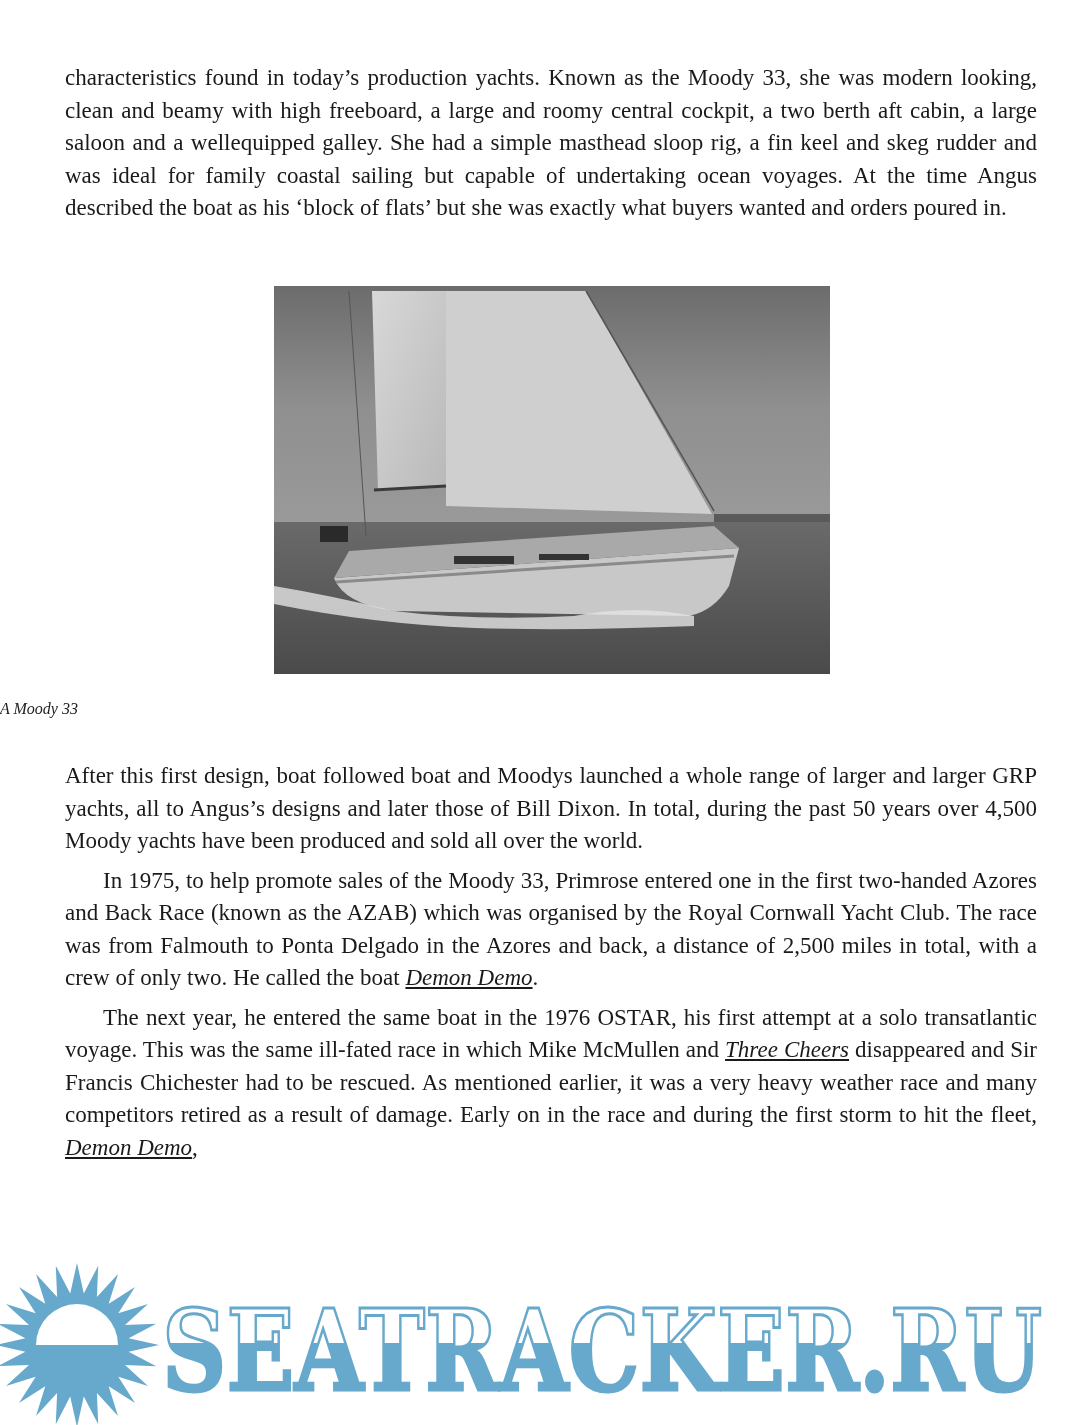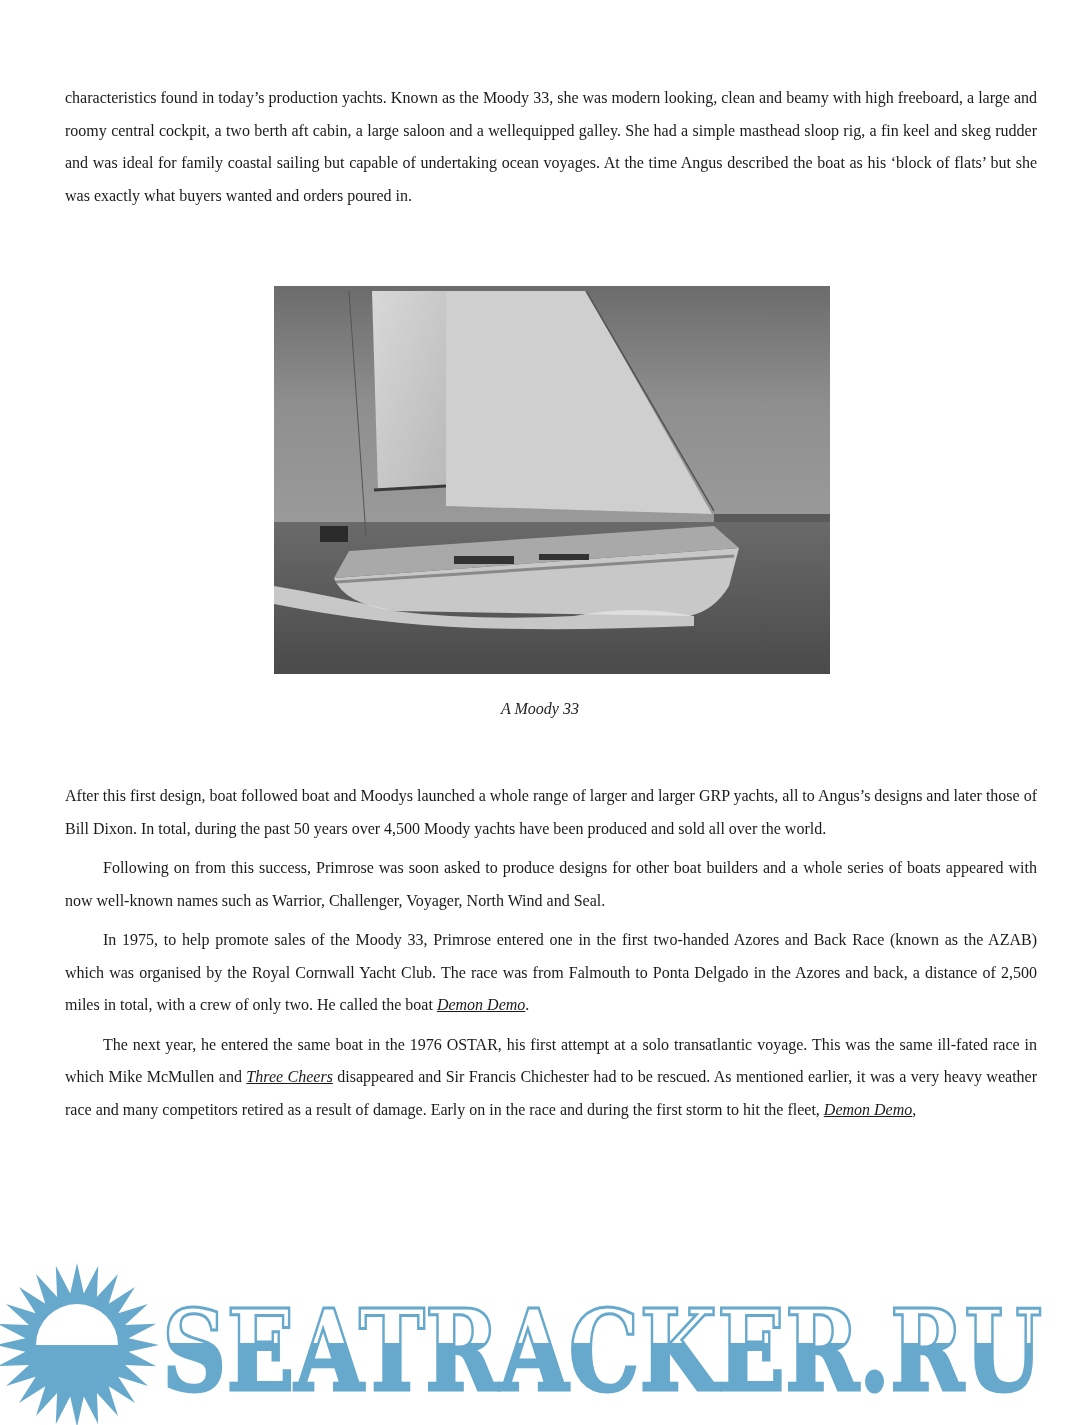--- a/index.html
+++ b/index.html
@@ -1,31 +1,31 @@
 <!DOCTYPE html>
 <html><head>
 <meta charset="utf-8">
 <style>
   html, body { margin: 0; padding: 0; background: #ffffff; }
   body { width: 1080px; height: 1425px; position: relative; overflow: hidden; }
   .page {
     position: absolute; left: 65px; top: 62px; width: 972px;
     font-family: "Liberation Serif", "DejaVu Serif", serif;
-    font-size: 16px; line-height: 32.5px; color: #1a1a1a; margin-top: 20px;
+    font-size: 23px; line-height: 32.5px; color: #1a1a1a;
   }
   .page p { margin: 0; text-align: justify; text-align-last: left; }
   .page p.indent { text-indent: 38px; margin-top: 7px; }
   .page p .it, .page .it { font-style: italic; text-decoration: underline; }
   .figure { position: absolute; left: 274px; top: 286px; width: 556px; height: 388px; }
   .photo {
     width: 556px; height: 388px; position: relative; overflow: hidden;
     background: linear-gradient(180deg, #6f6f6f 0%, #8a8a8a 30%, #9a9a9a 55%, #7a7a7a 62%, #5d5d5d 75%, #4f4f4f 100%);
   }
   .caption {
-    position: absolute; left: 0; top: 700px; width: 1080px; text-align: center;
+    position: absolute; left: 0; top: 700px; width: 1080px; 
     font-family: "Liberation Serif", "DejaVu Serif", serif; font-style: italic;
     font-size: 16px; color: #222;
   }
   .block-top { position: absolute; left: 65px; top: 62px; width: 972px; }
   .block-bottom { position: absolute; left: 65px; top: 760px; width: 972px; }
   .watermark { position: absolute; left: 0; top: 1255px; width: 920px; height: 170px; pointer-events: none; }
 </style>
 </head>
 <body>
 
@@ -72,21 +72,20 @@
 
       <rect x="46" y="240" width="28" height="16" fill="#2a2a2a"></rect>
     </svg>
   </div>
 </div>
 
 <div class="caption">A Moody 33</div>
 
 <div class="block-bottom page" style="top:760px;">
   <p>After this first design, boat followed boat and Moodys launched a whole range of larger and larger GRP yachts, all to Angus’s designs and later those of Bill Dixon. In total, during the past 50 years over 4,500 Moody yachts have been produced and sold all over the world.</p>
-  <p class="indent">Following on from this success, Primrose was soon asked to produce designs for other boat builders and a whole series of boats appeared with now well-known names such as Warrior, Challenger, Voyager, North Wind and Seal.</p>
   <p class="indent"><span>In 1975, to help promote sales of the Moody 33, Primrose entered one in the first two-handed Azores and Back Race (known as the AZAB) which was organised by the Royal Cornwall Yacht Club. The race was from Falmouth to Ponta Delgado in the Azores and back, a distance of 2,500 miles in total, with a crew of only two. He called the boat </span><span class="it">Demon Demo</span><span>.</span></p>
   <p class="indent"><span>The next year, he entered the same boat in the 1976 OSTAR, his first attempt at a solo transatlantic voyage. This was the same ill-fated race in which Mike McMullen and </span><span class="it">Three Cheers</span><span> disappeared and Sir Francis Chichester had to be rescued. As mentioned earlier, it was a very heavy weather race and many competitors retired as a result of damage. Early on in the race and during the first storm to hit the fleet, </span><span class="it">Demon Demo</span><span>,</span></p>
 </div>
 
 <div class="watermark">
   <svg width="1080" height="170" viewBox="0 0 1080 170">
     <defs>
       <clipPath id="lowerHalf">
           <rect x="150" y="88" width="930" height="90"></rect>
         </clipPath>

